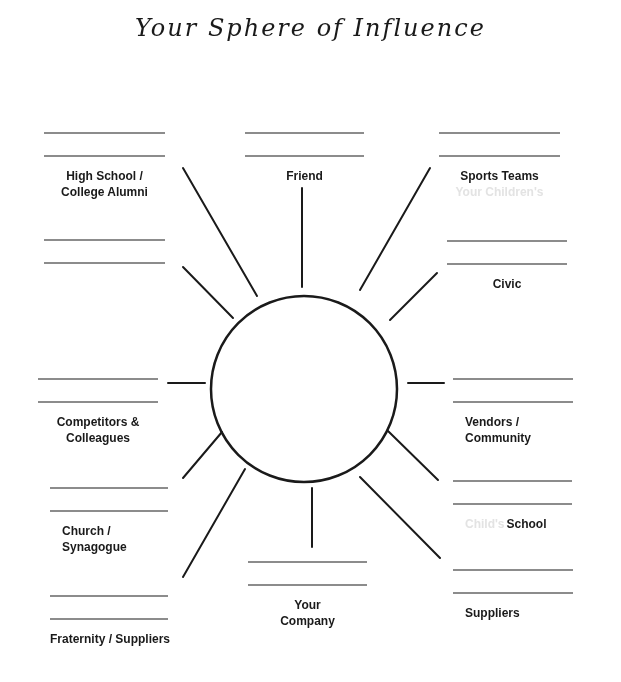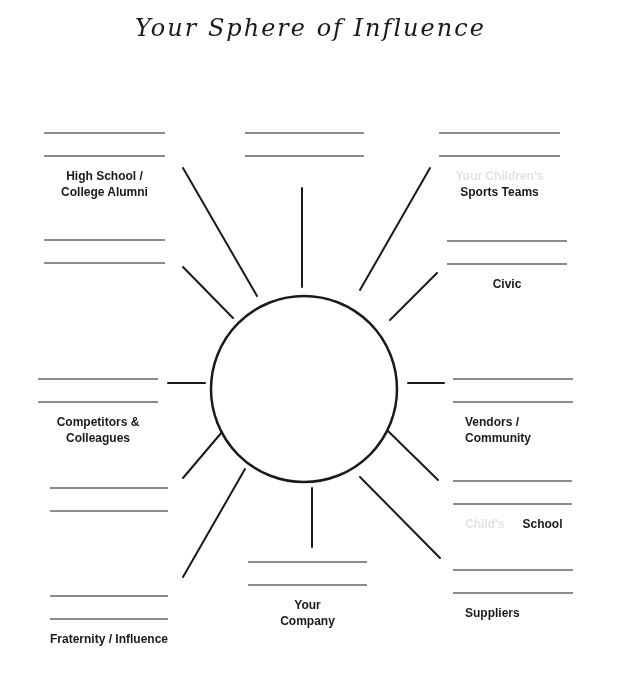--- a/index.html
+++ b/index.html
@@ -49,21 +49,21 @@
     font-weight: bold;
     font-size: 12px;
     line-height: 16px;
     color: var(--ink);
     white-space: pre;
   }
   .block-label + .block-label { margin-top: 0; }
   .center .block-label { text-align: center; }
   .left .block-label { text-align: left; padding-left: 12px; }
   .ghost-line { color: var(--ghost); }
-  .ghost-inline { color: var(--ghost); margin-right: 18px; }
+  .ghost-inline { color: var(--ghost); margin-right: 2px; }
 </style>
 </head>
 <body>
 
 <div class="title">Your Sphere of Influence</div>
 
 <svg class="net" viewBox="0 0 621 682" xmlns="http://www.w3.org/2000/svg">
   <circle cx="304" cy="389" r="93"></circle>
   <line x1="183" y1="168" x2="257" y2="296"></line>
   <line x1="302" y1="188" x2="302" y2="287"></line>
@@ -82,27 +82,28 @@
 <div class="block center" style="left:44px; top:132px; width:121px;">
   <div class="wline"></div>
   <div class="wline"></div>
   <div class="block-label">High School /
 College Alumni</div>
 </div>
 
 <div class="block center" style="left:245px; top:132px; width:119px;">
   <div class="wline"></div>
   <div class="wline"></div>
+  <div class="block-label">Friend</div>
 </div>
 
 <div class="block center" style="left:439px; top:132px; width:121px;">
   <div class="wline"></div>
   <div class="wline"></div>
+  <div class="block-label">Sports Teams</div>
   <div class="block-label ghost-line">Your Children's</div>
-  <div class="block-label">Sports Teams</div>
 </div>
 
 <div class="block center" style="left:44px; top:239px; width:121px;">
   <div class="wline"></div>
   <div class="wline"></div>
 </div>
 
 <div class="block center" style="left:447px; top:240px; width:120px;">
   <div class="wline"></div>
   <div class="wline"></div>
@@ -119,20 +120,22 @@
 <div class="block left" style="left:453px; top:378px; width:120px;">
   <div class="wline"></div>
   <div class="wline"></div>
   <div class="block-label">Vendors /
 Community</div>
 </div>
 
 <div class="block left" style="left:50px; top:487px; width:118px;">
   <div class="wline"></div>
   <div class="wline"></div>
+  <div class="block-label">Church /
+Synagogue</div>
 </div>
 
 <div class="block left" style="left:453px; top:480px; width:119px;">
   <div class="wline"></div>
   <div class="wline"></div>
   <div class="block-label"><span class="ghost-inline">Child's</span><span>School</span></div>
 </div>
 
 <div class="block left" style="left:453px; top:569px; width:120px;">
   <div class="wline"></div>
@@ -143,14 +146,14 @@
 <div class="block center" style="left:248px; top:561px; width:119px;">
   <div class="wline"></div>
   <div class="wline"></div>
   <div class="block-label">Your
 Company</div>
 </div>
 
 <div class="block center" style="left:50px; top:595px; width:118px;">
   <div class="wline"></div>
   <div class="wline"></div>
-  <div class="block-label">Fraternity / Influence</div>
+  <div class="block-label">Fraternity / Suppliers</div>
 </div>
 
 </body></html>

